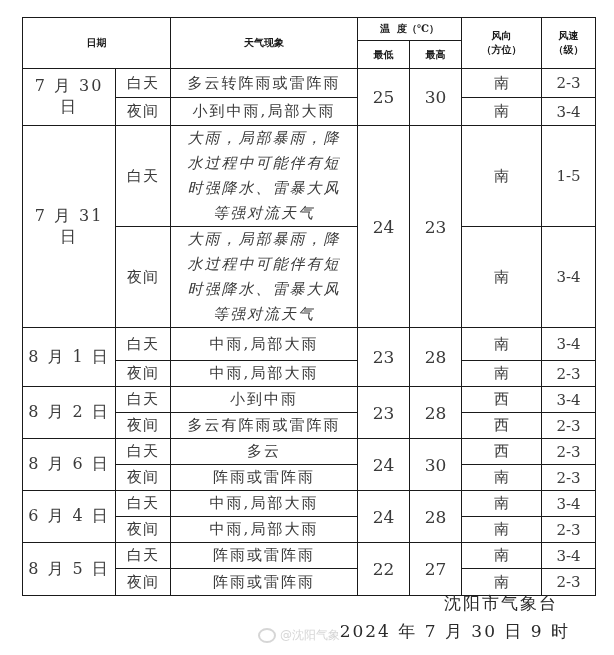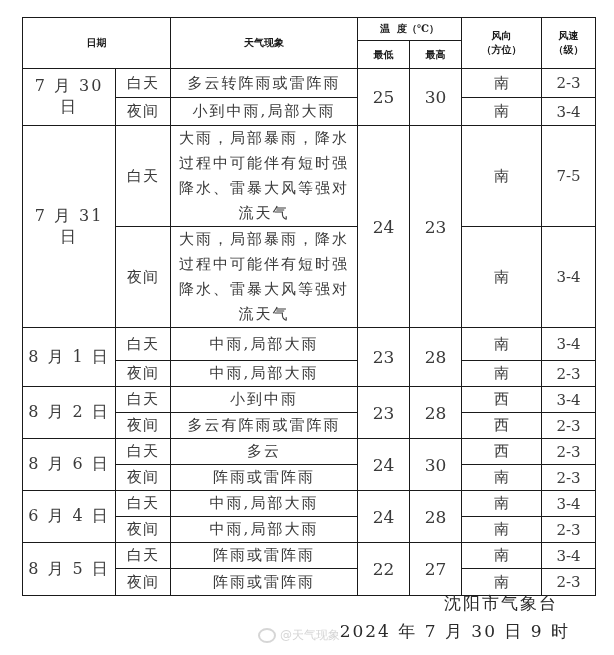--- a/index.html
+++ b/index.html
@@ -7,21 +7,21 @@
          font-family: "DejaVu Serif", "Liberation Serif", serif; color: #2a2a2a; }
   table.forecast { position: absolute; left: 22px; top: 17px; border-collapse: collapse;
                    table-layout: fixed; width: 573px; }
   table.forecast td, table.forecast th { border: 1.5px solid #1a1a1a; text-align: center;
                    vertical-align: middle; padding: 0; overflow: hidden; }
   th { font-weight: bold; font-size: 10px; color: #1a1a1a; }
   td { font-size: 15px; color: #3a3a3a; }
   td.date { font-size: 16px; letter-spacing: 2px; }
   td.period { font-size: 15px; letter-spacing: 1px; }
   td.weather { font-size: 15px; letter-spacing: 2px; line-height: 25px; margin-left: 35px; }
-  td.weather.multi { text-align: center; padding: 0 4px; }
+  td.weather.multi { text-align: center; padding: 0 12px; font-style: italic; }
   td.temp { font-size: 17px; }
   td.dir { font-size: 15px; }
   td.speed { font-size: 15px; }
   .footer { position: absolute; right: 44px; text-align: center; color: #2a2a2a; font-size: 17px; letter-spacing: 2px; }
   .footer.line1 { top: 592px; right: 56px; }
   .footer.line2 { top: 620px; right: 44px; }
   .watermark { position: absolute; left: 258px; top: 627px; color: #d6d6d6; font-size: 12px;
                font-family: "DejaVu Sans", sans-serif; }
   .watermark .logo { display: inline-block; width: 14px; height: 11px; border: 2px solid #d6d6d6;
                      border-radius: 50%; vertical-align: middle; margin-right: 4px; }
@@ -76,21 +76,21 @@
       <td class="speed">3-4</td>
     </tr>
 
     <tr style="height:99px">
       <td rowspan="2" class="date">7 月 31 日</td>
       <td class="period">白天</td>
       <td class="weather multi">大雨，局部暴雨，降水过程中可能伴有短时强降水、雷暴大风等强对流天气</td>
       <td rowspan="2" class="temp">24</td>
       <td rowspan="2" class="temp">23</td>
       <td class="dir">南</td>
-      <td class="speed">7-5</td>
+      <td class="speed">1-5</td>
     </tr>
     <tr style="height:101px">
       <td class="period">夜间</td>
       <td class="weather multi">大雨，局部暴雨，降水过程中可能伴有短时强降水、雷暴大风等强对流天气</td>
       <td class="dir">南</td>
       <td class="speed">3-4</td>
     </tr>
 
     <tr style="height:33px">
       <td rowspan="2" class="date">8 月 1 日</td>
@@ -171,14 +171,14 @@
       <td class="dir">南</td>
       <td class="speed">2-3</td>
     </tr>
   </tbody>
 </table>
 
 <div class="footer line1">沈阳市气象台</div>
 <div class="footer line2">2024 年 7 月 30 日 9 时</div>
 
 <div class="watermark">
-  <span class="logo"></span><span>@天气现象</span>
+  <span class="logo"></span><span>@沈阳气象</span>
 </div>
 
 </body></html>

